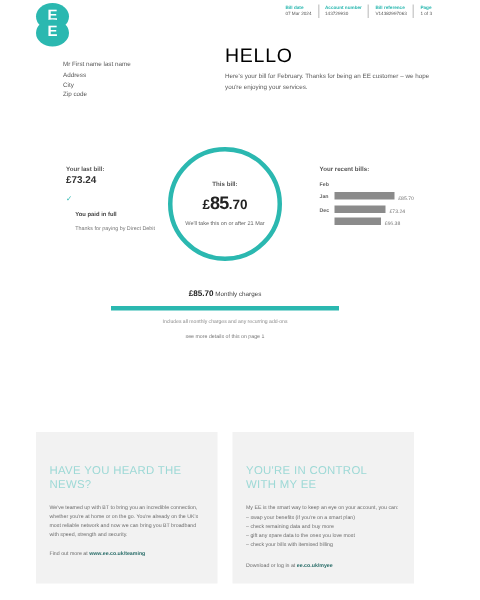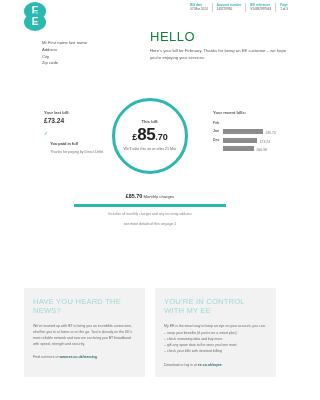--- a/index.html
+++ b/index.html
@@ -32,21 +32,21 @@
   .meta-cell { padding: 0 4px 0 4px; border-left: 0.5px solid #cfcfcf; }
   .meta-cell:first-child { border-left: none; }
   .meta-label { color: #2BB8B0; font-weight: bold; display: block; white-space: nowrap; }
   .meta-value { color: #555; display: block; white-space: nowrap; }
 
   
   .address { position: absolute; left: 42px; top: 40px; font-size: 4.2px; line-height: 1.62; color: #555; }
 
   
   .hello-block { position: absolute; left: 150px; top: 30px; width: 142px; }
-  .hello-title { font-size: 13px; color: #15803d; letter-spacing: 0.5px; line-height: 1; font-weight: normal; }
+  .hello-title { font-size: 13px; color: #000000; letter-spacing: 0.5px; line-height: 1; font-weight: normal; }
   .hello-body { margin-top: 4px; font-size: 4.2px; line-height: 1.72; color: #5a5a5a; }
 
   
   .mid { position: absolute; left: 0; top: 96px; width: 300px; height: 92px; }
 
   .lastbill { position: absolute; left: 44px; top: 14px; width: 62px; }
   .lastbill-label { font-size: 4.1px; font-weight: bold; color: #555; }
   .lastbill-amount { font-size: 6.6px; font-weight: bold; color: #333; margin-top: 2px; }
   .paid-row { display: flex; margin-top: 7px; }
   .tick { color: #2BB8B0; font-size: 5px; line-height: 1; margin-right: 2px; }
@@ -56,21 +56,21 @@
   .circle {
     position: absolute; left: 112px; top: 2px;
     width: 76px; height: 76px; border-radius: 50%;
     border: 3.2px solid #2BB8B0;
     display: flex; flex-direction: column; align-items: center; justify-content: center;
     text-align: center;
   }
   .circle-label { font-size: 4.1px; color: #555; font-weight: bold; }
   .circle-amount { margin-top: 2px; color: #222; line-height: 1; }
   .circle-amount .cur { font-size: 9px; font-weight: bold; }
-  .circle-amount .big { font-size: 17px; font-weight: bold; letter-spacing: -0.5px; }
+  .circle-amount .big { font-size: 12px; font-weight: bold; letter-spacing: -0.5px; }
   .circle-amount .dec { font-size: 9px; font-weight: bold; text-align: right; }
   .circle-note { margin-top: 4px; font-size: 3.7px; line-height: 1.45; color: #666; }
 
   .recent { position: absolute; left: 213px; top: 14px; width: 74px; }
   .recent-title { font-size: 4.1px; font-weight: bold; color: #555; margin-bottom: 5px; }
   .bar-row { display: flex; align-items: center; margin-bottom: 3.5px; }
   .bar-month { width: 10px; font-size: 3.5px; font-weight: bold; color: #666; }
   .bar-track { flex: 1; height: 5px; position: relative; }
   .bar-fill { height: 5px; background: #8b8b8b; }
   .bar-value { font-size: 3.4px; color: #777; margin-left: 2.5px; white-space: nowrap; }
@@ -79,21 +79,21 @@
   .charges { position: absolute; left: 0; top: 192px; width: 300px; text-align: center; }
   .charges-head { font-size: 4.2px; color: #444; line-height: 1.5; }
   .charges-head .amt { font-weight: bold; font-size: 5.4px; color: #222; }
   .charges-bar { margin: 4px auto 0; width: 152px; height: 2.4px; background: #2BB8B0; }
   .charges-note { margin-top: 5px; font-size: 3.4px; color: #8a8a8a; }
   .charges-link { margin-top: 6px; font-size: 3.5px; color: #7a7a7a; }
 
   
   .panels { position: absolute; left: 0; top: 288px; width: 300px; display: flex; gap: 10px; padding: 0 24px; }
   .panel { flex: 1; background: #f2f2f2; padding: 9px 9px 10px 9px; }
-  .panel-title { font-size: 7.6px; color: #9DD9D6; line-height: 1.22; letter-spacing: 0.2px; }
+  .panel-title { font-size: 7.6px; color: #9DD9D6; line-height: 1.22; letter-spacing: 0.2px; margin-top: 12px; }
   .panel-body { margin-top: 7px; font-size: 3.5px; line-height: 1.78; color: #6d6d6d; }
   .panel-list { margin-top: 1px; list-style: none; }
   .panel-list li { font-size: 3.5px; line-height: 1.78; color: #6d6d6d; }
   .panel-list li::before { content: "– "; }
   .panel-foot { margin-top: 8px; font-size: 3.5px; color: #6d6d6d; }
   .panel-foot b { color: #2B6E6A; }
 </style>
 </head>
 <body>
 

